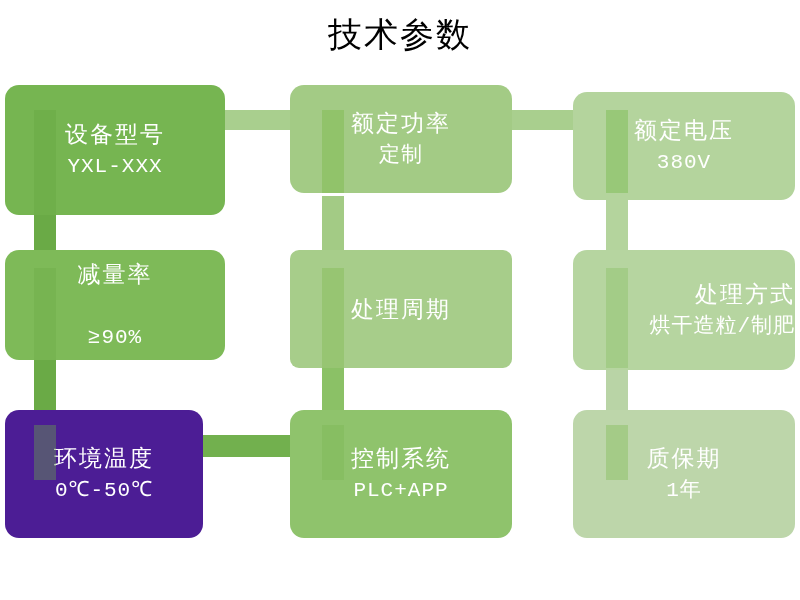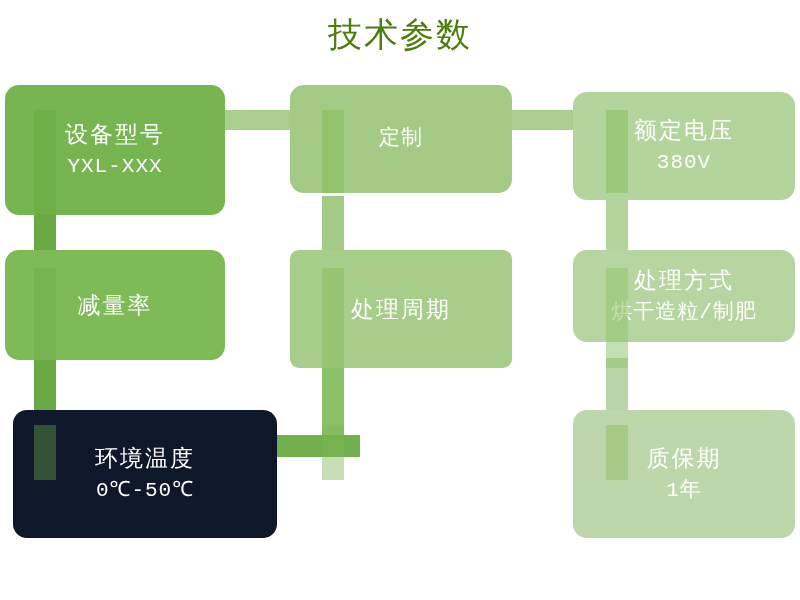--- a/index.html
+++ b/index.html
@@ -16,21 +16,21 @@
   }
 
   #page-title {
     position: absolute;
     left: 0;
     top: 10px;
     width: 800px;
     text-align: center;
     font-size: 34px;
     line-height: 48px;
-    color: #4d7c0f;
+    color: #000000;
     font-family: "DejaVu Serif", "Liberation Serif", serif;
     letter-spacing: 2px;
   }
 
   .diagram {
     position: absolute;
     left: 0;
     top: 0;
     width: 800px;
     height: 600px;
@@ -94,54 +94,60 @@
   <div class="conn" style="left:196px; top:110px; width:440px; height:20px; background:#a9cf8e;"></div>
 
   <div class="conn" style="left:40px; top:435px; width:320px; height:22px; background:#72b04e;"></div>
 
   <div class="card" style="left:5px; top:85px; width:220px; height:130px; background:#76b551;">
     <div class="c-title">设备型号</div>
     <div class="c-value">YXL-XXX</div>
   </div>
 
   <div class="card" style="left:290px; top:85px; width:222px; height:108px; background:#a3cb85;">
+    <div class="c-title">额定功率</div>
     <div class="c-value">定制</div>
   </div>
 
   <div class="card" style="left:573px; top:85px; width:222px; height:108px; background:#b4d49d;margin-top:7px;">
     <div class="c-title">额定电压</div>
     <div class="c-value">380V</div>
   </div>
 
   <div class="accent" style="left:34px; top:110px; width:22px; height:105px; background:#6aaa46; opacity:0.55;"></div>
   <div class="accent" style="left:322px; top:110px; width:22px; height:83px; background:#8cc063; opacity:0.8;"></div>
   <div class="accent" style="left:606px; top:110px; width:22px; height:83px; background:#93c572; opacity:0.85;"></div>
 
   <div class="card" style="left:5px; top:250px; width:220px; height:110px; background:#7eba58;gap:31px;">
     <div class="c-title">减量率</div>
+    <div class="c-value">≥90%</div>
   </div>
 
   <div class="card" style="left:290px; top:250px; width:222px; height:118px; background:#a7cd8a;border-radius:9px;">
     <div class="c-title">处理周期</div>
   </div>
 
-  <div class="card" style="left:573px; top:250px; width:222px; height:92px; background:#b6d5a0;">
+  <div class="card" style="left:573px; top:250px; width:222px; height:120px; background:#b6d5a0;align-items:flex-end;">
     <div class="c-title">处理方式</div>
     <div class="c-value">烘干造粒/制肥</div>
   </div>
 
   <div class="accent" style="left:34px; top:268px; width:22px; height:92px; background:#6aaa46; opacity:0.35;"></div>
   <div class="accent" style="left:322px; top:268px; width:22px; height:100px; background:#8cc063; opacity:0.6;"></div>
   <div class="accent" style="left:606px; top:268px; width:22px; height:100px; background:#93c572; opacity:0.55;"></div>
 
-  <div class="card" style="left:5px; top:410px; width:264px; height:128px; background:#0f172a;margin-left:8px;">
+  <div class="card" style="left:5px; top:410px; width:198px; height:128px; background:#4c1d95;">
     <div class="c-title">环境温度</div>
     <div class="c-value">0℃-50℃</div>
   </div>
 
+  <div class="card" style="left:290px; top:410px; width:222px; height:128px; background:#8fc36c;">
+    <div class="c-title">控制系统</div>
+    <div class="c-value">PLC+APP</div>
+  </div>
 
   <div class="card" style="left:573px; top:410px; width:222px; height:128px; background:#bdd6aa;">
     <div class="c-title">质保期</div>
     <div class="c-value">1年</div>
   </div>
 
   <div class="accent" style="left:34px; top:425px; width:22px; height:55px; background:#6aaa46; opacity:0.4;"></div>
   <div class="accent" style="left:322px; top:425px; width:22px; height:55px; background:#7eb857; opacity:0.45;"></div>
   <div class="accent" style="left:606px; top:425px; width:22px; height:55px; background:#8cc063; opacity:0.5;"></div>
 

